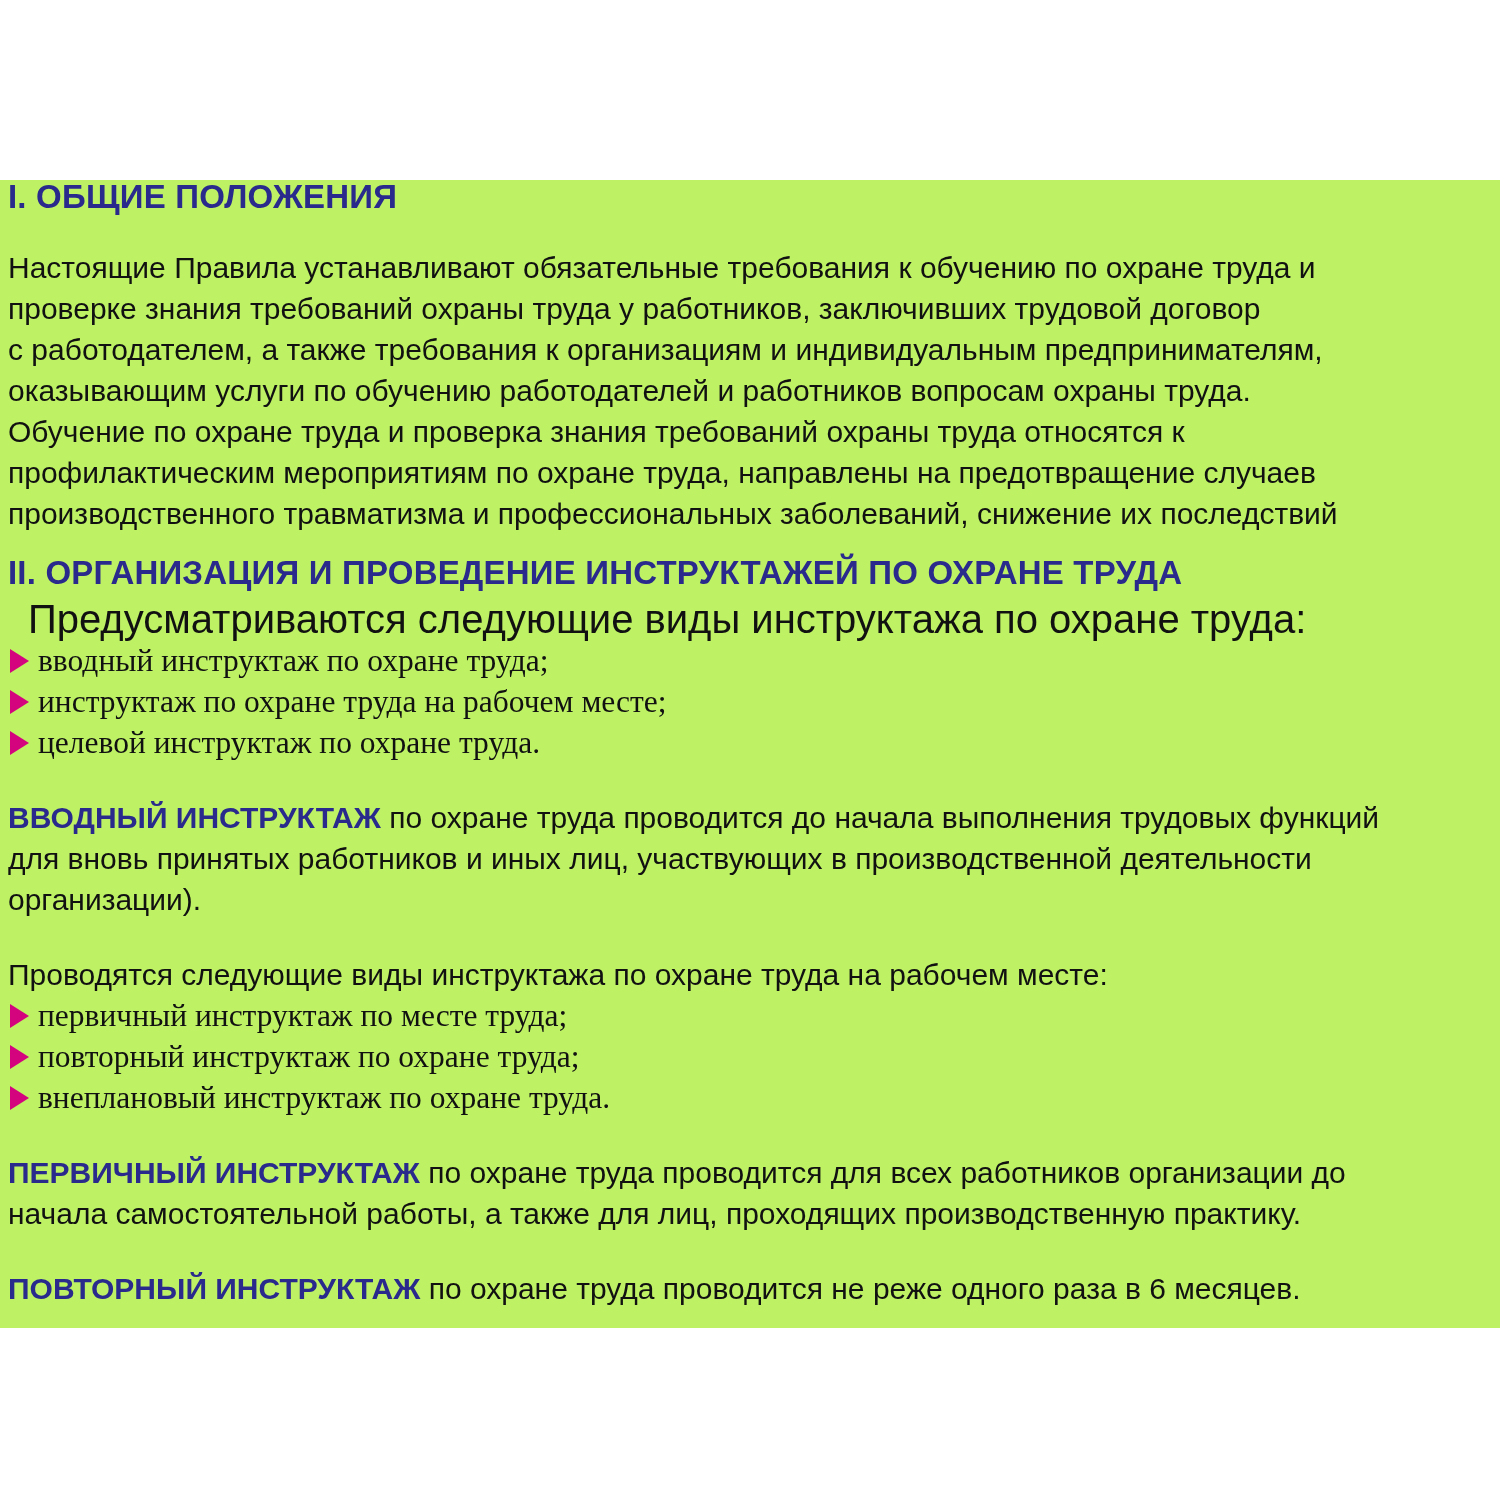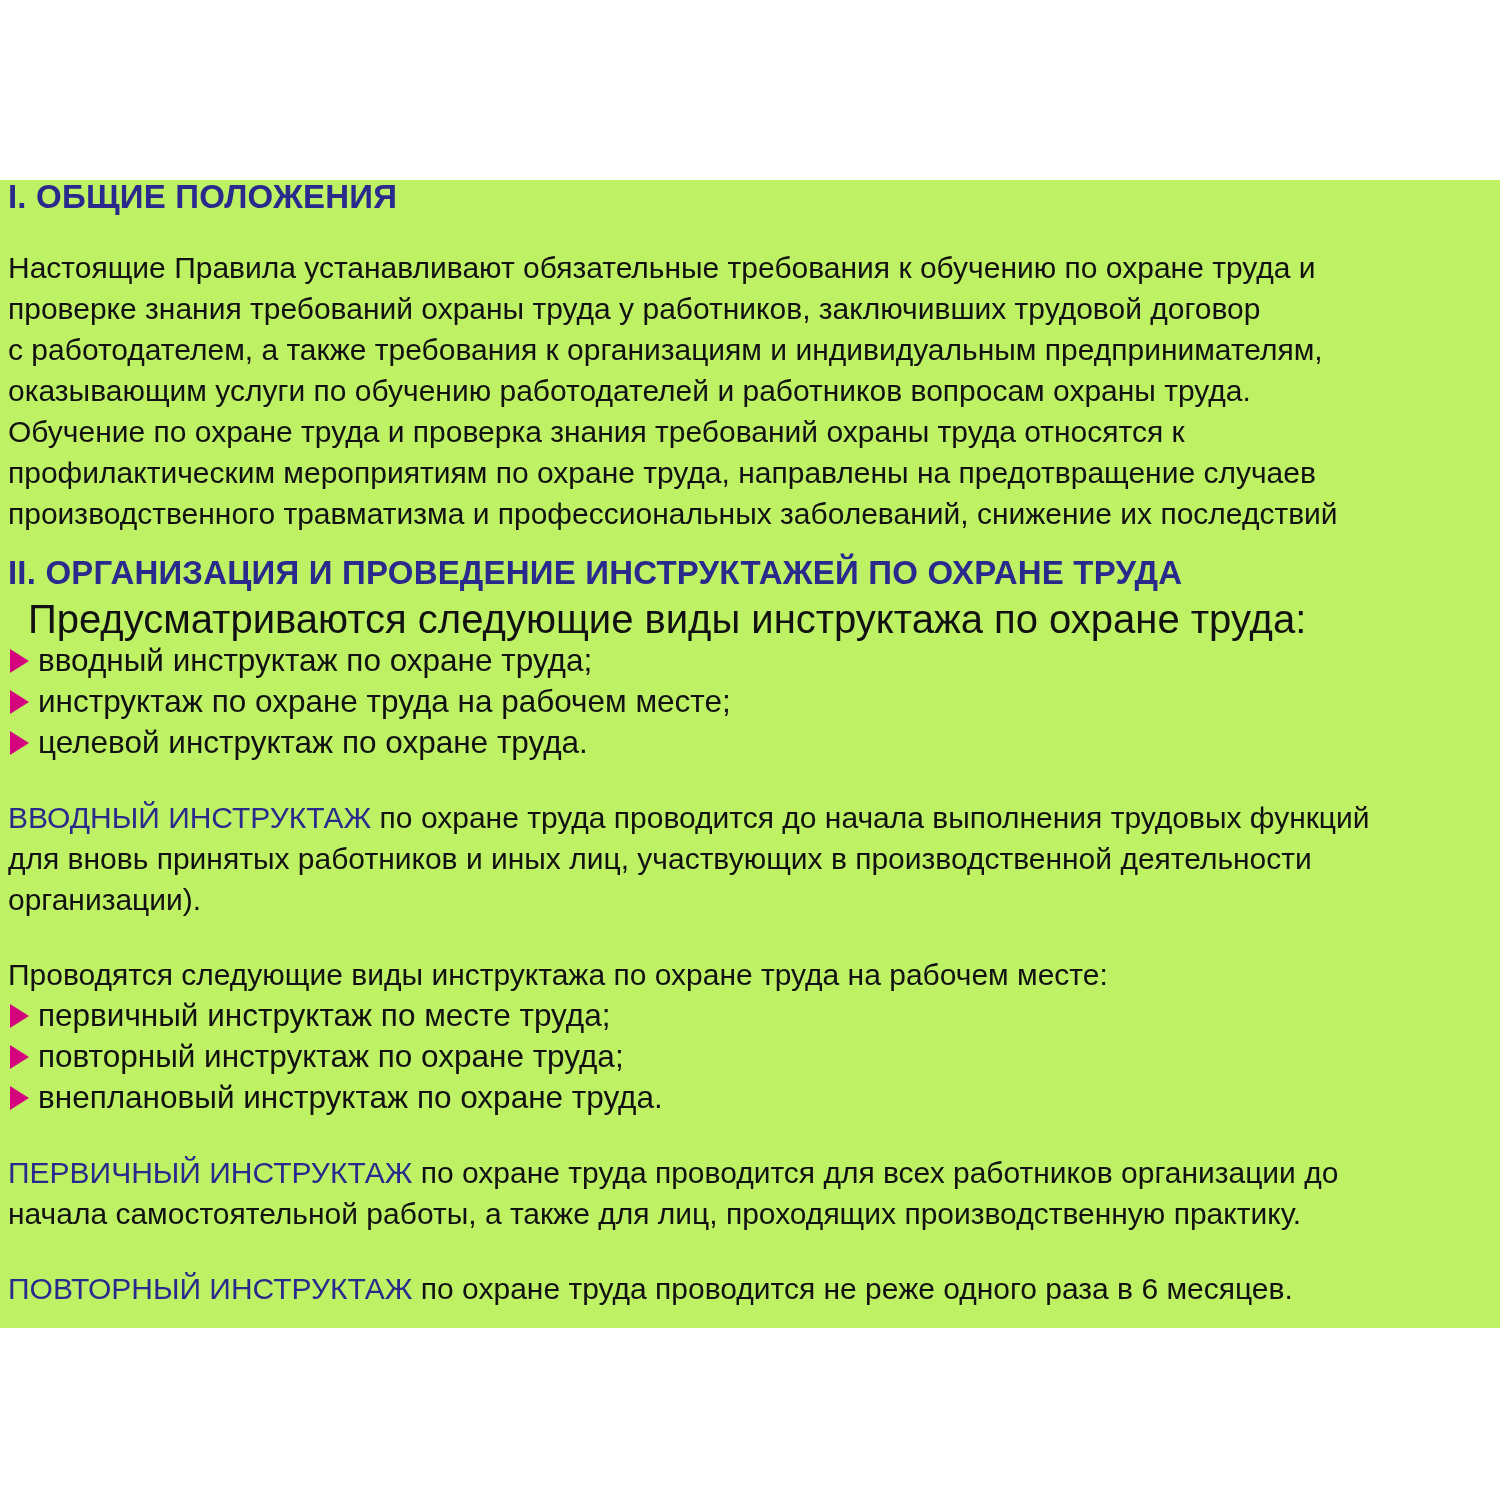--- a/index.html
+++ b/index.html
@@ -49,21 +49,21 @@
     white-space: nowrap;
   }
 
   .para-line {
     display: block;
     white-space: nowrap;
   }
 
   .lead-bold {
     color: #2a2a8c;
-    font-weight: normal;
+    font-weight: bold;
   }
 
   .bullet-row {
     display: flex;
     align-items: center;
     height: 41px;
   }
 
   .bullet-marker {
     width: 30px;
@@ -79,20 +79,21 @@
     border-bottom: 12px solid transparent;
     border-left: 19px solid #d4047e;
     margin-left: 2px;
   }
 
   .bullet-text {
     color: #111111;
     font-size: 31.5px;
     line-height: 41px;
     white-space: nowrap;
+    font-family: Liberation Serif, serif;
   }
 
   .intro-line {
     color: #111111;
     font-size: 40px;
     line-height: 41px;
     padding-left: 20px;
     white-space: nowrap;
   }
 

